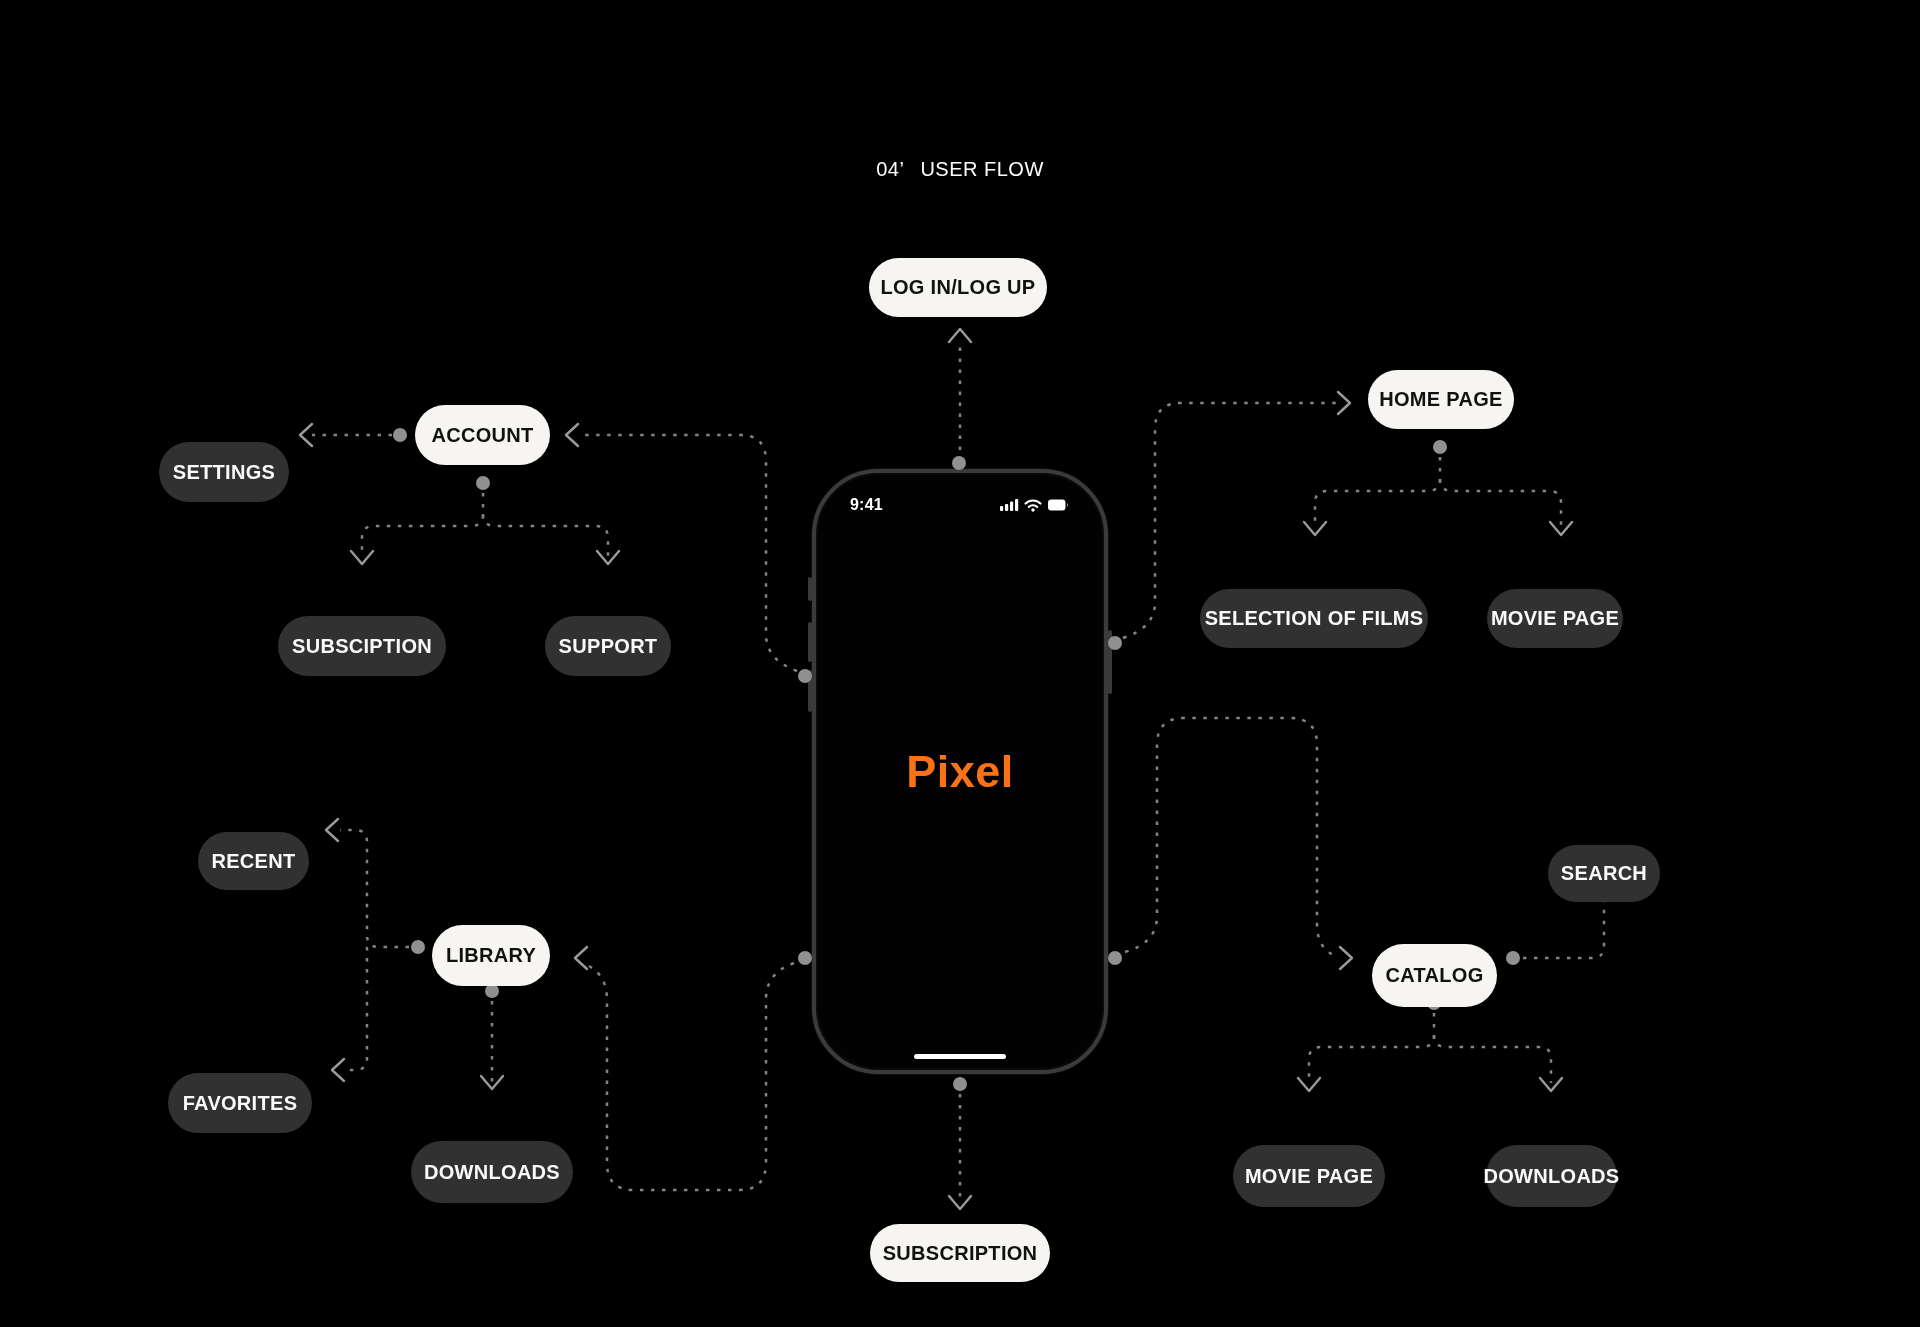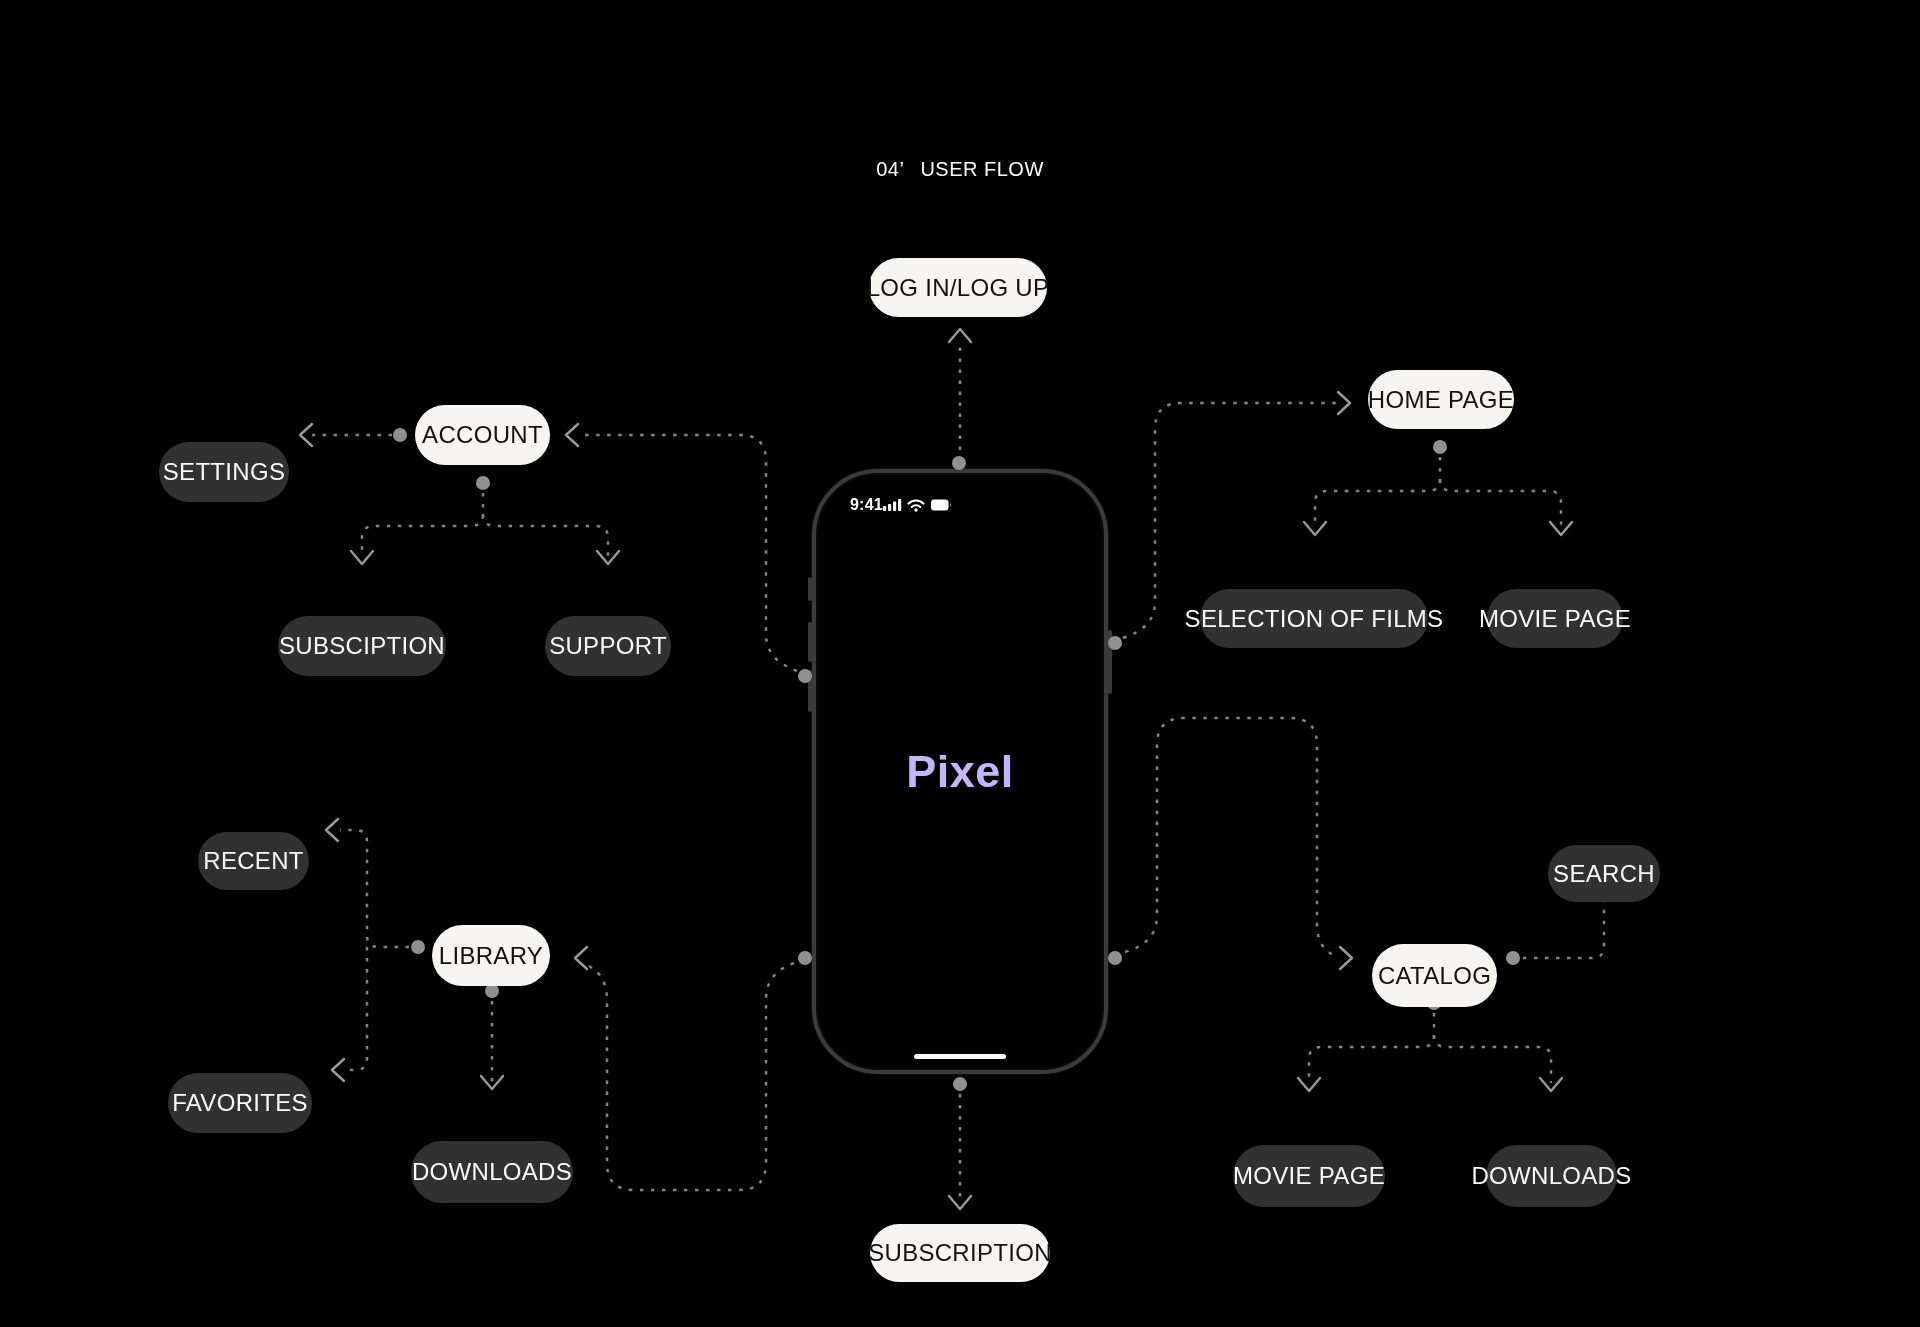--- a/index.html
+++ b/index.html
@@ -19,40 +19,40 @@
     background:var(--background);
     font-family:"Liberation Sans","DejaVu Sans",sans-serif;
   }
   .flow-title{
     position:absolute;left:0;top:158px;width:1920px;
     display:flex;justify-content:center;align-items:baseline;gap:16px;
     color:#ffffff;font-size:20px;font-weight:500;letter-spacing:.5px;
   }
   .pill{
     position:absolute;display:flex;align-items:center;justify-content:center;
-    border-radius:999px;font-size:24px;font-weight:400;letter-spacing:.3px;
+    border-radius:999px;font-size:20px;font-weight:700;letter-spacing:.3px;
     white-space:nowrap;
   }
   .pill.dark{background:var(--pill-dark);color:var(--text-on-dark);margin-top:37px;}
   .pill.light{background:var(--pill-light);color:var(--text-on-light);}
   .phone{
     position:absolute;left:812px;top:469px;width:296px;height:605px;
     box-sizing:border-box;border:4px solid var(--frame);border-radius:66px;
     background:#020202;box-shadow:0 0 0 1px #0d0d0d, inset 0 0 0 2px #0a0a0a;
   }
   .phone .statusbar{
     position:absolute;left:0;right:0;top:22px;height:20px;
-    display:flex;align-items:center;justify-content:flex-start;
+    display:flex;align-items:center;justify-content:space-between;
     padding:0 34px;
   }
   .phone .time{color:#ffffff;font-size:16px;font-weight:600;letter-spacing:.2px;}
   .phone .brand{
     position:absolute;left:0;right:0;top:0;bottom:0;
     display:flex;align-items:center;justify-content:center;
-    color:#c4b5fd;font-size:45px;font-weight:700;letter-spacing:.5px;
+    color:#f97316;font-size:45px;font-weight:700;letter-spacing:.5px;
   }
   .phone .home-indicator{
     position:absolute;left:50%;bottom:11px;transform:translateX(-50%);
     width:92px;height:5px;border-radius:3px;background:#ffffff;
   }
   .side-btn{position:absolute;width:4px;background:#3a3a3a;border-radius:2px;}
   svg.wires{position:absolute;left:0;top:0;pointer-events:none;}
   svg.wires path.wire{fill:none;stroke:var(--wire);stroke-width:2.5;stroke-dasharray:3.5 7.5;}
   svg.wires path.arrow{fill:none;stroke:var(--arrow);stroke-width:2.4;stroke-linecap:round;stroke-linejoin:round;}
   svg.wires circle.dot{fill:var(--dot);stroke:none;}

